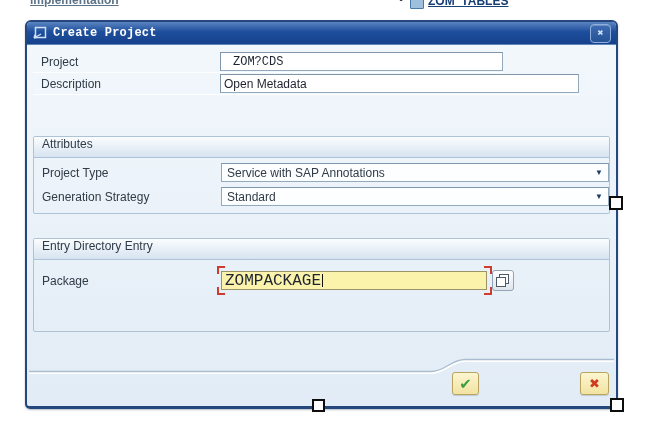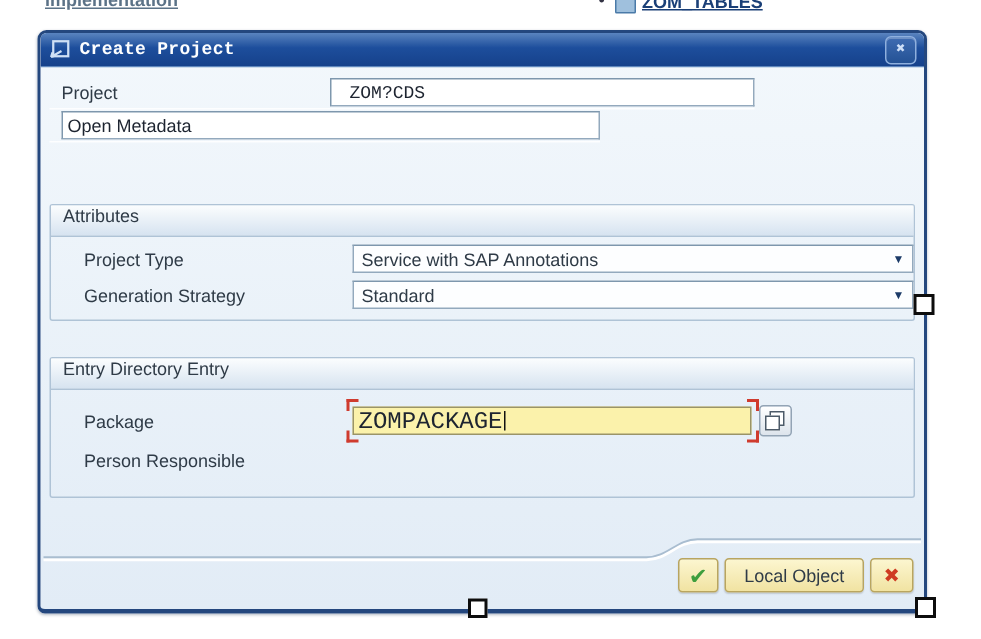--- a/index.html
+++ b/index.html
@@ -31,21 +31,21 @@
   .row{position:absolute;left:6px;height:21px;display:flex;align-items:center;padding-left:8px;
        border-bottom:1px solid rgba(255,255,255,.85);}
   .row .lbl{width:179px;flex:0 0 179px;}
   .tfield{height:17px;border:1px solid #93a9bd;border-top-color:#7e97ad;border-left-color:#7e97ad;
           background:#fff;font-size:12px;padding:0 3px;color:#1d2430;box-sizing:content-box;}
   .mono{font-family:"Liberation Mono","DejaVu Sans Mono",monospace;}
 
   .group{position:absolute;left:6px;width:577px;border:1px solid #afc3d6;border-radius:2px;box-sizing:border-box;}
   .group-header{height:20px;background:linear-gradient(#fbfdfe,#d6e3f0);border-bottom:1px solid #afc3d6;
                 display:flex;align-items:flex-start;padding-left:8px;}
-  .group .row{position:relative;left:0;border-bottom:none;margin-left:14px;}
+  .group .row{position:relative;left:0;border-bottom:none;}
 
   .dropdown{width:420px;height:19px;background:#fdfeff;border:1px solid #93a9bd;border-top-color:#7e97ad;
             display:flex;align-items:center;padding:0 5px;box-sizing:border-box;cursor:default;}
   .dd-arrow{margin-left:auto;font-size:8px;color:#1c3b68;line-height:1;}
 
   .pkg-wrap{position:relative;display:flex;align-items:center;}
   .focus-field{width:266px;height:19px;background:#fbf2ab;border:1px solid #9a9468;display:flex;align-items:center;
                padding:0 3px;box-sizing:border-box;font-size:16px;color:#1d2430;}
   .caret{display:inline-block;width:1px;height:13px;background:#111;margin-left:1px;}
   .corner{position:absolute;width:6px;height:6px;}
@@ -96,20 +96,21 @@
       </div>
     </div>
 
     <div class="body">
 
       <div class="row" style="top:6px;">
         <span class="lbl">Project</span>
         <input class="tfield mono" style="width: 266px; padding-left: 12px;" readonly="" value="ZOM?CDS">
       </div>
       <div class="row" style="top:28px;">
+        <span class="lbl">Description</span>
         <input class="tfield" style="width: 351px;" readonly="" value="Open Metadata">
       </div>
 
       <div class="group" style="top:91px;height:78px;">
         <div class="group-header">
           <span>Attributes</span>
         </div>
         <div class="row" style="margin-top:4px;">
           <span class="lbl">Project Type</span>
           <div class="dropdown">
@@ -141,34 +142,30 @@
               <span class="sq back"></span>
               <span class="sq front"></span>
             </div>
             <span class="corner c-tl"></span>
             <span class="corner c-tr"></span>
             <span class="corner c-bl"></span>
             <span class="corner c-br"></span>
           </div>
         </div>
         <div class="row" style="margin-top:4px;">
-          <span class="lbl">Person Responsible</span>
         </div>
       </div>
 
       <svg class="footer-sep" width="589" height="361" viewBox="0 0 589 361">
         <path d="M2,326.5 L404,326.5 C418,326.5 424,314.5 438,314.5 L587,314.5" fill="none" stroke="#ffffff" stroke-width="2" transform="translate(0,1.6)"></path>
         <path d="M2,326.5 L404,326.5 C418,326.5 424,314.5 438,314.5 L587,314.5" fill="none" stroke="#a9bdd0" stroke-width="1.3"></path>
       </svg>
 
       <div class="btn btn-check">
         <span>✔</span>
-      </div>
-      <div class="btn btn-local">
-        <span>Local Object</span>
       </div>
       <div class="btn btn-cancel">
         <span>✖</span>
       </div>
 
     </div>
   </div>
 
   <div class="handle h-right"></div>
   <div class="handle h-bottom"></div>

